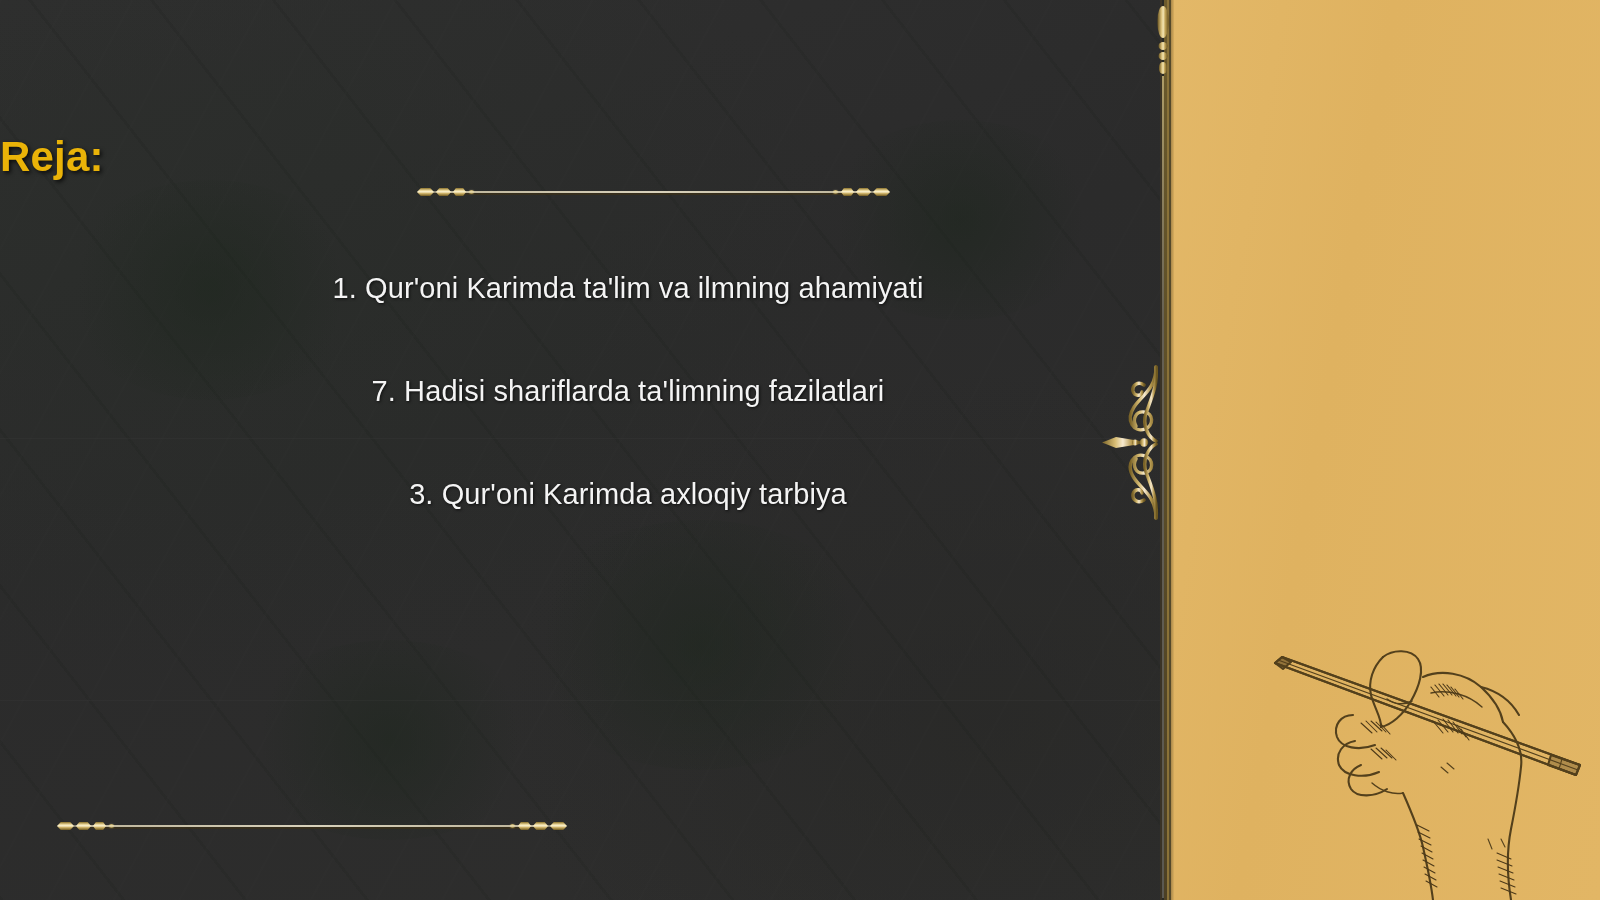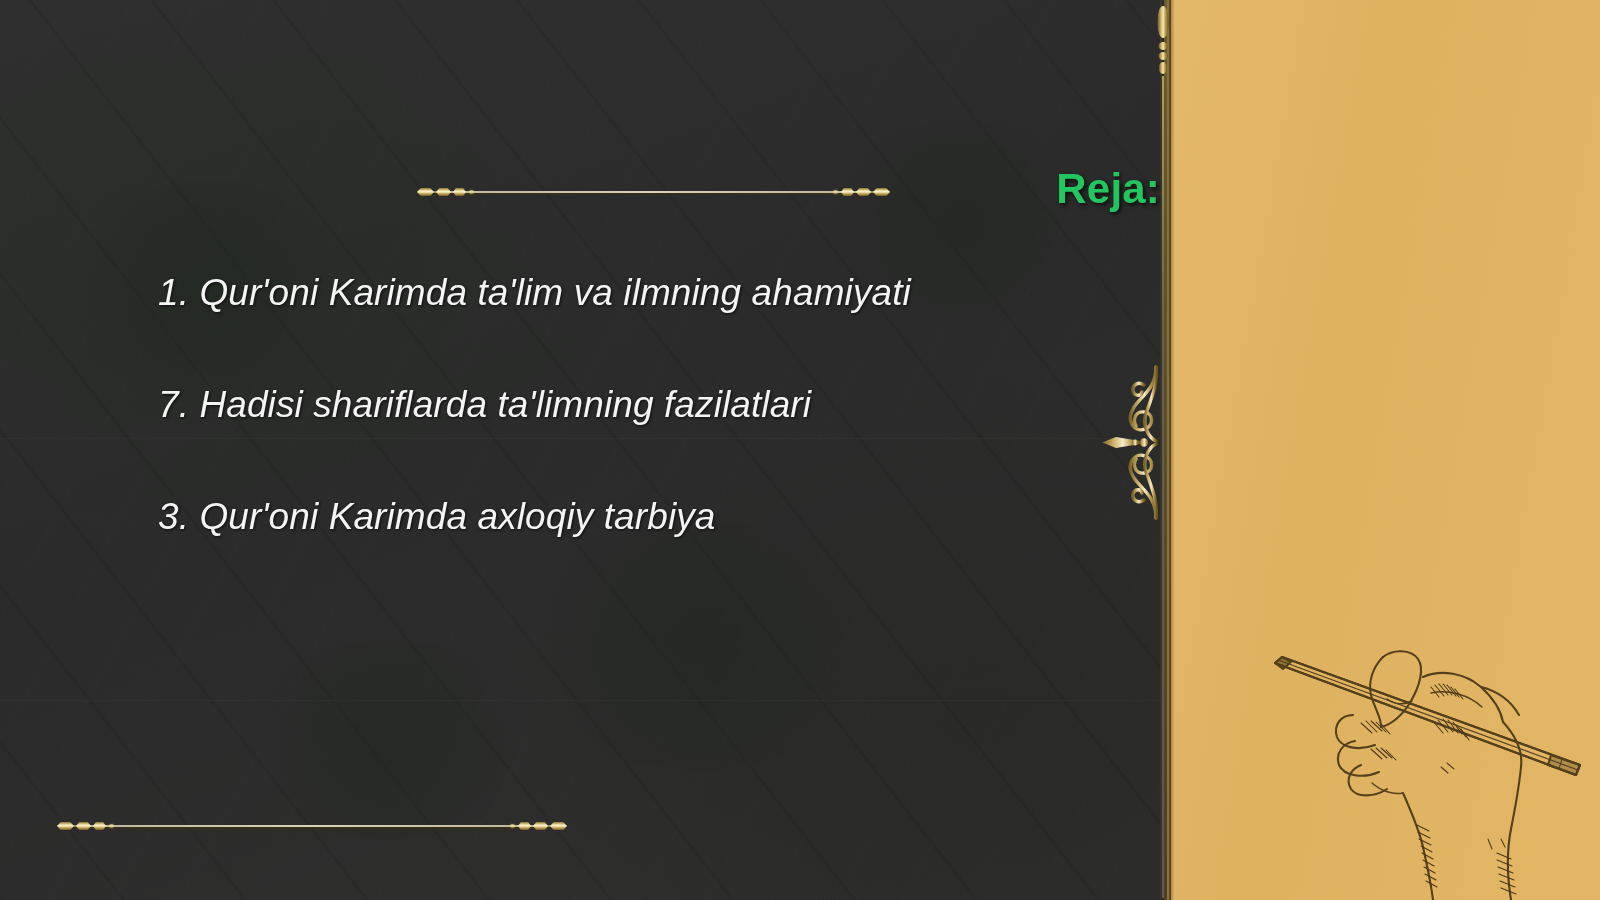--- a/index.html
+++ b/index.html
@@ -101,27 +101,26 @@
     left: 1094px; top: 355px;
     width: 90px; height: 175px;
     pointer-events: none;
   }
 
   
   .title {
     position: absolute;
     left: 0; top: 133px;
     width: 1160px;
-    text-align: right;
-    color: #22c55e;
+    text-align: left;
+    color: #eab308;
     font-size: 42px;
     font-weight: bold;
     letter-spacing: .2px;
     text-shadow: 2px 2px 4px rgba(0,0,0,.75);
-    margin-top: 32px;
   }
   .title-inner { display: inline-block; }
 
   
   .hdiv {
     position: absolute;
     height: 16px;
   }
   .hdiv .rule {
     position: absolute;
@@ -164,27 +163,27 @@
   }
 
   
   .list {
     position: absolute;
     left: 158px; top: 272px;
     width: 940px;
   }
   .list-item {
     color: #f4f4f4;
-    font-size: 37px;
-    font-style: italic;
+    font-size: 29px;
     font-weight: 500;
     letter-spacing: .1px;
     margin-bottom: 70px;
     text-shadow: 1px 1px 3px rgba(0,0,0,.7);
     white-space: nowrap;
+    text-align: center;
   }
   .list-item:last-child { margin-bottom: 8px; }
 
   
   .hand-art {
     position: absolute;
     left: 1235px; top: 615px;
     width: 365px; height: 285px;
     pointer-events: none;
   }

